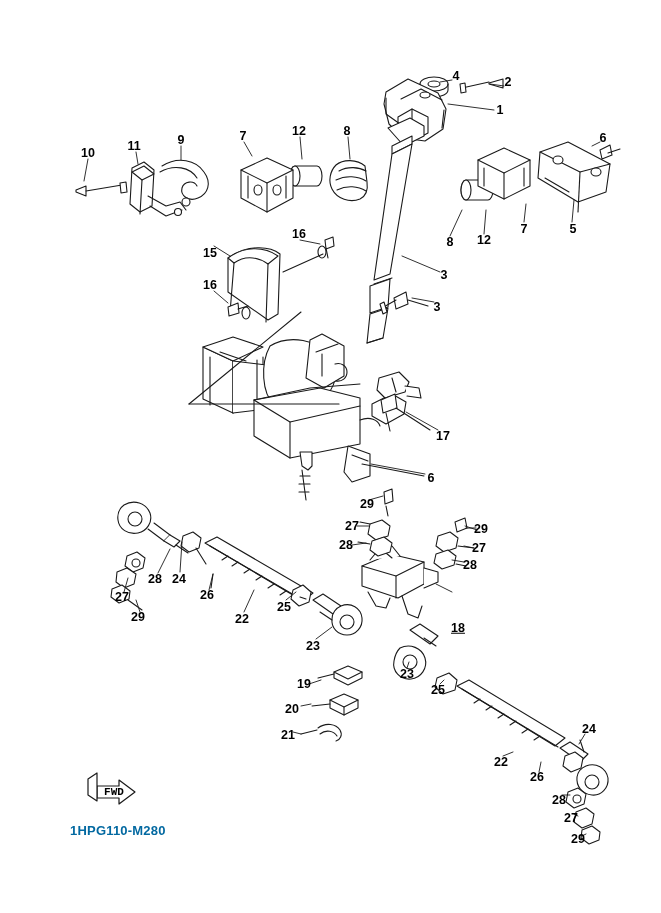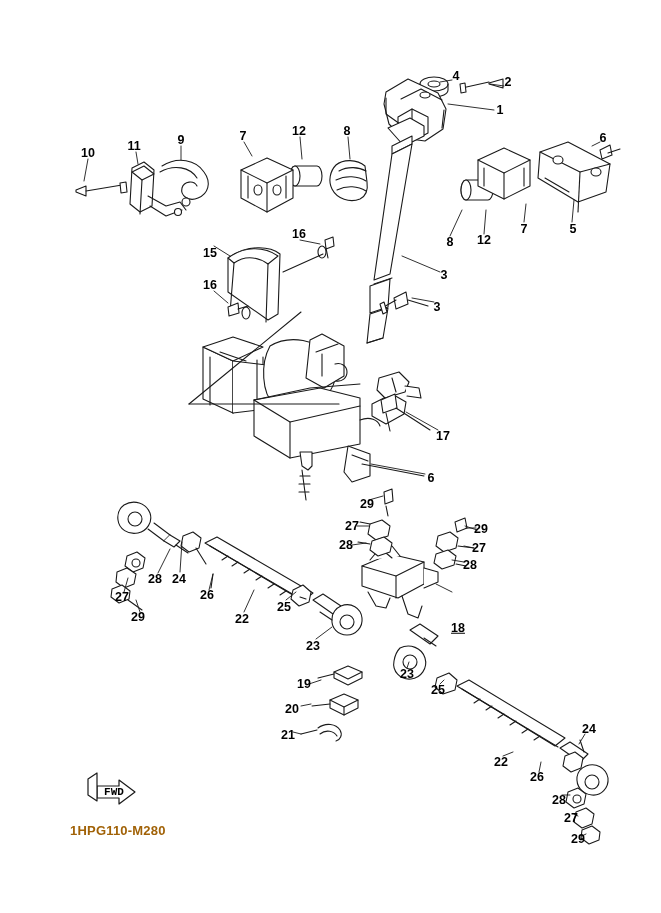--- a/index.html
+++ b/index.html
@@ -36,21 +36,21 @@
     line-height: 1;
     white-space: nowrap;
     transform: translate(-50%, -50%);
   }
   .part-code {
     position: absolute;
     font-family: "Liberation Sans", sans-serif;
     font-size: 13px;
     font-weight: 700;
     letter-spacing: 0.2px;
-    color: #a16207;
+    color: #0369a1;
     white-space: nowrap;
   }
   .fwd-label {
     position: absolute;
     font-family: "Liberation Sans", sans-serif;
     font-size: 11px;
     font-weight: 700;
     color: #000;
     white-space: nowrap;
     transform: translate(-50%, -50%);

